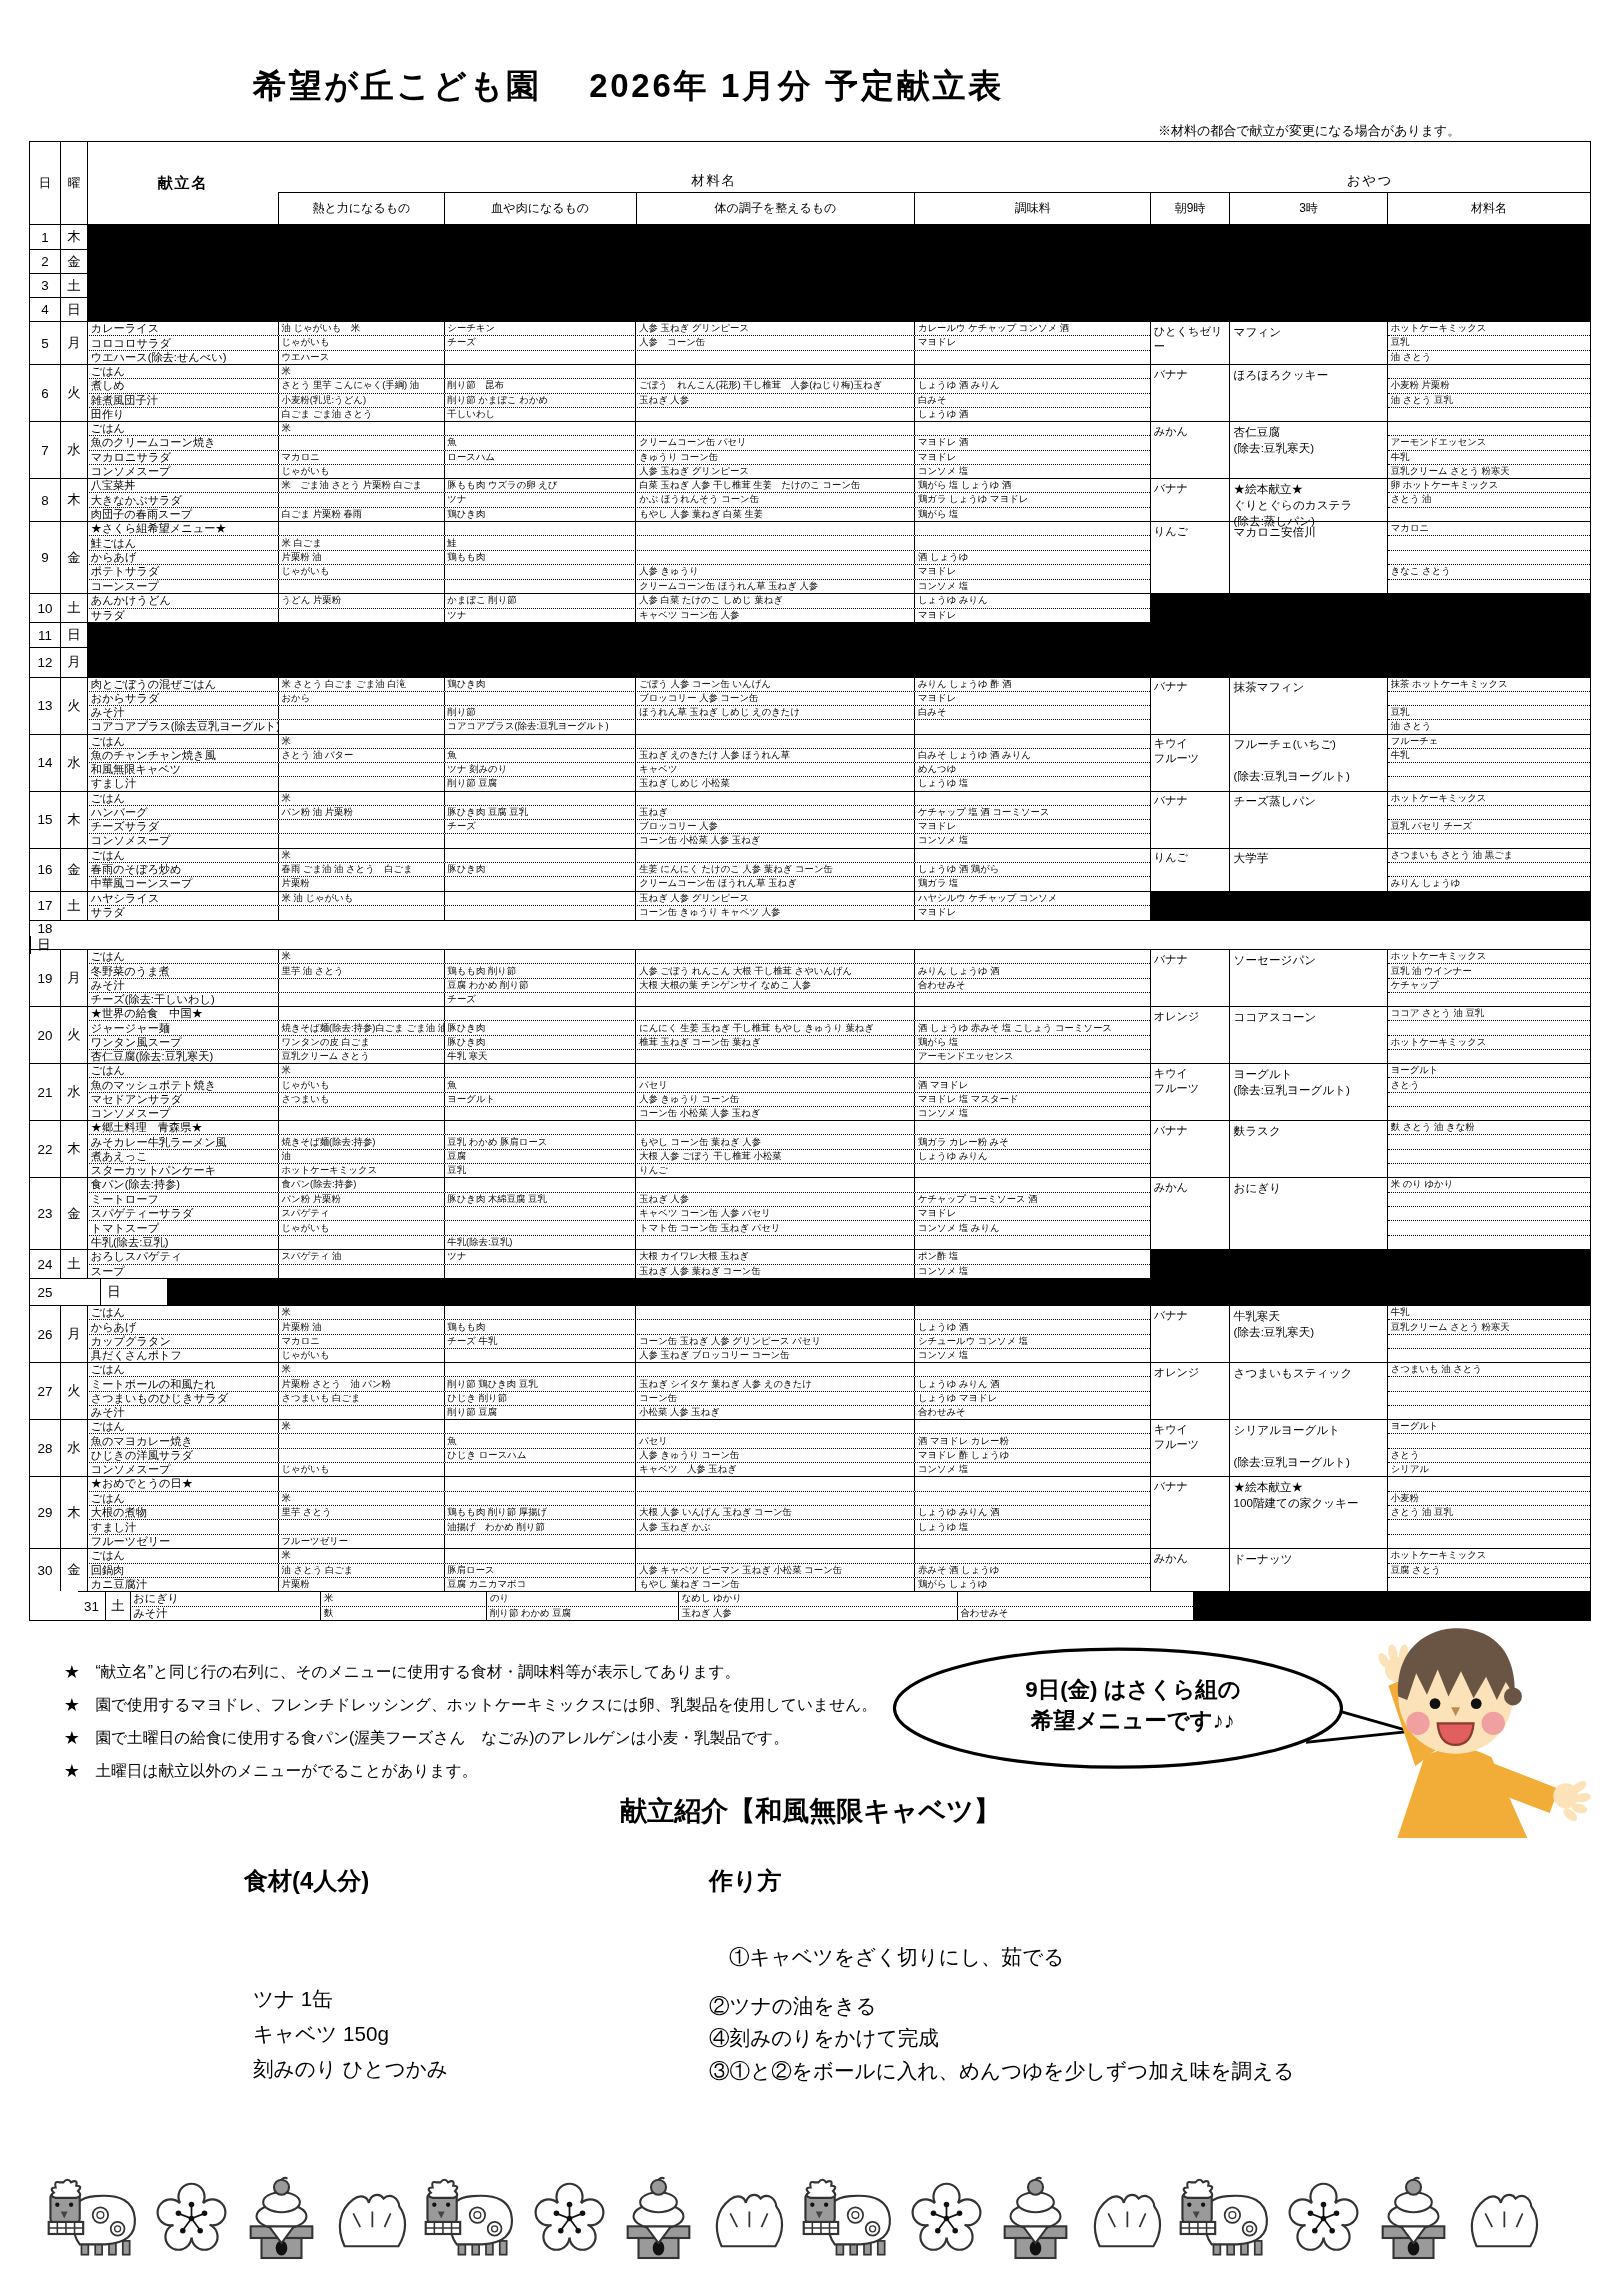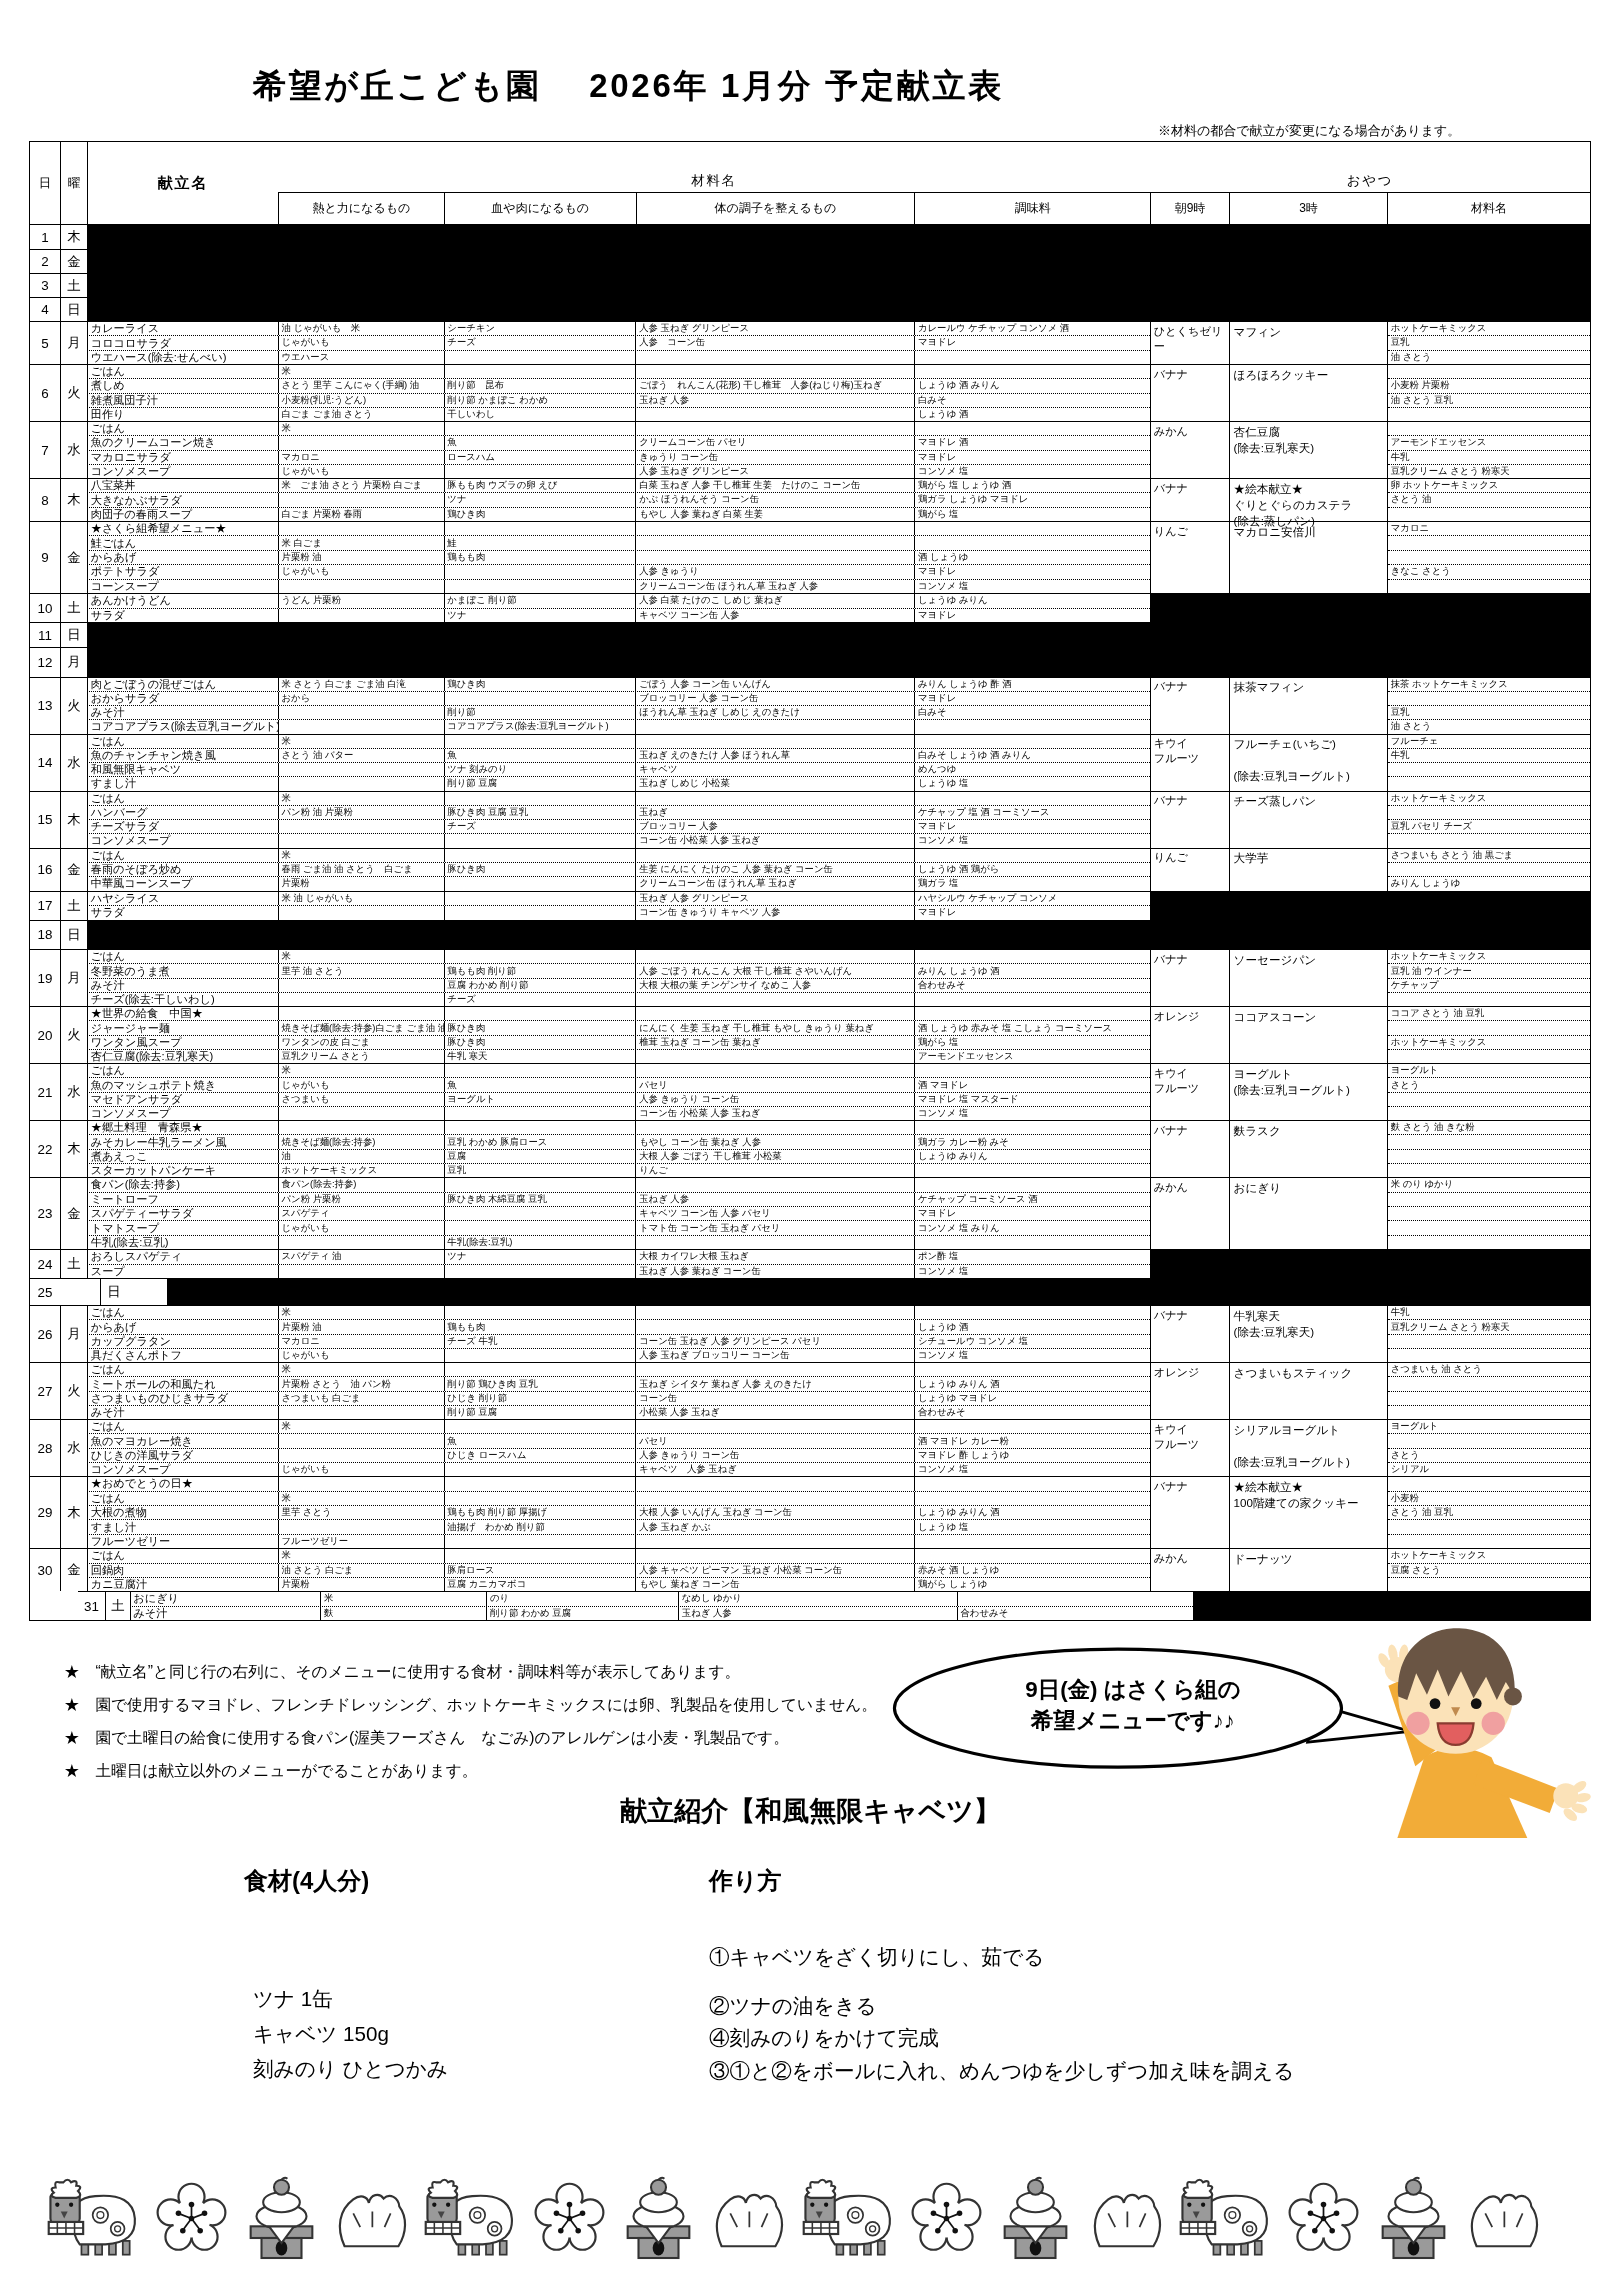--- a/index.html
+++ b/index.html
@@ -57,21 +57,21 @@
   .bubble-text{position:absolute;left:945px;top:1674px;width:376px;text-align:center;
       font-size:22.4px;font-weight:bold;line-height:31px;}
   .boy-svg{position:absolute;left:1348px;top:1614px;}
   
   .recipe-heading{position:absolute;left:0;top:1793px;width:1621px;text-align:center;
       font-size:27px;font-weight:bold;}
   .ing-title{position:absolute;left:244px;top:1865px;font-size:24px;font-weight:bold;}
   .steps-title{position:absolute;left:709px;top:1865px;font-size:24px;font-weight:bold;}
   .ing-list{position:absolute;left:253px;top:1981px;font-size:20.6px;line-height:35px;}
   .step-list{position:absolute;left:709px;top:1942px;font-size:20.6px;}
-  .step-list .step1{margin-bottom:19.7px;}
+  .step-list .step1{margin-bottom:19.7px;margin-left:20px;}
   .step-list div{margin-bottom:3.6px;line-height:29px;}
   
   .deco-row{position:absolute;left:47px;top:2174px;width:1494px;display:flex;
       justify-content:space-between;align-items:center;}
   .deco{display:block;}
   .hidden-defs{position:absolute;width:0;height:0;overflow:hidden;}
 </style>
 </head>
 <body>
 
@@ -605,21 +605,21 @@
             <div class="line">
               <div class="mc mName">サラダ</div>
               <div class="mc mEnergy"></div>
               <div class="mc mProtein"></div>
               <div class="mc mBody">コーン缶 きゅうり キャベツ 人参</div>
               <div class="mc mSeason">マヨドレ</div>
             </div>
           </div>
           <div class="snackBlack"></div>
         </div>
-        <div class="day" style="height: 29.6px;">
+        <div class="day" style="height: 29.6px; flex-direction: column;">
           <div class="c cDay">18</div>
           <div class="c cWd">日</div>
           <div class="blackSpan"></div>
         </div>
         <div class="day" style="height: 57px;">
           <div class="c cDay">19</div>
           <div class="c cWd">月</div>
           <div class="mainLines">
             <div class="line">
               <div class="mc mName">ごはん</div>

